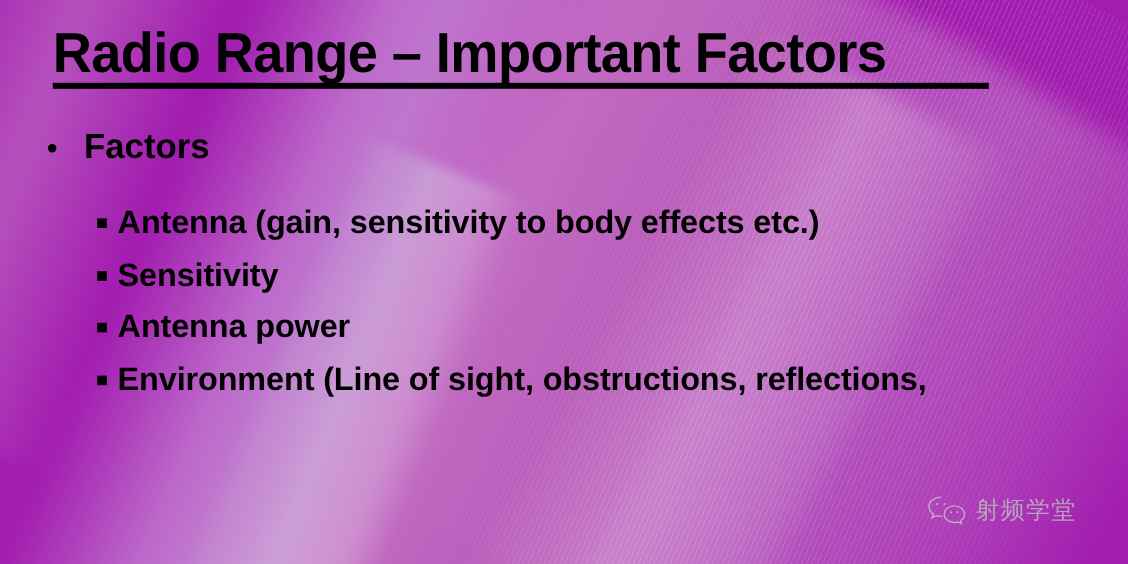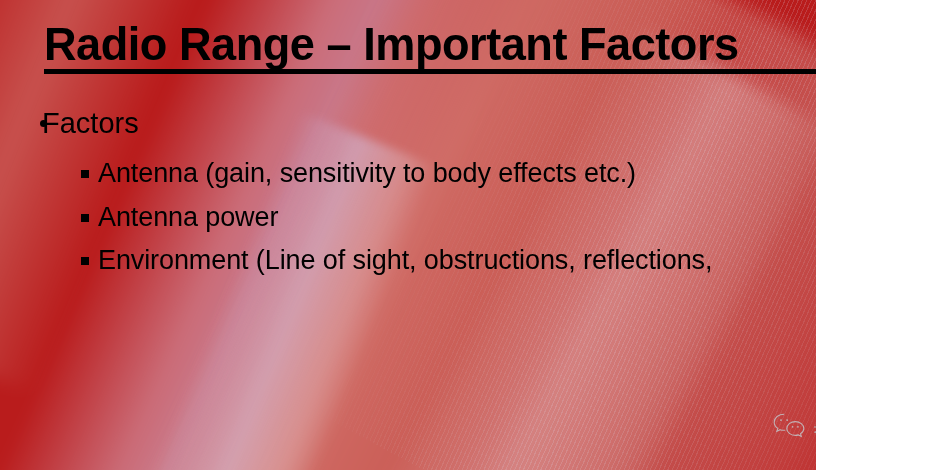--- a/index.html
+++ b/index.html
@@ -2,23 +2,23 @@
 <html><head>
 <meta charset="utf-8">
 <style>
   html, body {
     margin: 0;
     padding: 0;
     background: #ffffff;
   }
   #slide {
     position: relative;
-    width: 816px;
+    width: 940px;
     height: 470px;
-    background: #b91c1c;
+    background: #a21caf;
     overflow: hidden;
     font-family: "Liberation Sans", sans-serif;
     color: #000000;
   }
 
   
   .bg-layer {
     position: absolute;
     inset: 0;
     pointer-events: none;
@@ -159,47 +159,47 @@
 
   
   .body-block {
     position: absolute;
     left: 0;
     top: 104px;
     width: 940px;
   }
   .lvl1 {
     position: relative;
-    padding-left: 42px;
+    padding-left: 70px;
     font-size: 29px;
     line-height: 38px;
-    font-weight: normal;
+    font-weight: bold;
     color: #000000;
-    margin-bottom: 10px;
+    margin-bottom: 22px;
   }
   .lvl1 .dot-bullet {
     position: absolute;
     left: 40px;
     top: 16px;
     width: 7px;
     height: 7px;
     border-radius: 50%;
     background: #000000;
   }
   .lvl2-list {
     margin: 0;
     padding: 0;
     list-style: none;
   }
   .lvl2 {
     position: relative;
     padding-left: 98px;
     font-size: 27px;
     line-height: 43.5px;
-    font-weight: normal;
+    font-weight: bold;
     color: #000000;
     letter-spacing: -0.1px;
   }
   .lvl2 .sq-bullet {
     position: absolute;
     left: 81px;
     top: 18px;
     width: 8px;
     height: 8px;
     background: #000000;
@@ -260,20 +260,21 @@
 
     <ul class="lvl2-list">
 
       <li class="lvl2">
         <span class="sq-bullet"></span>
         <span>Antenna (gain, sensitivity to body effects etc.)</span>
       </li>
 
       <li class="lvl2">
         <span class="sq-bullet"></span>
+        <span>Sensitivity</span>
       </li>
 
       <li class="lvl2">
         <span class="sq-bullet"></span>
         <span>Antenna power</span>
       </li>
 
 
       <li class="lvl2">
         <span class="sq-bullet"></span>

